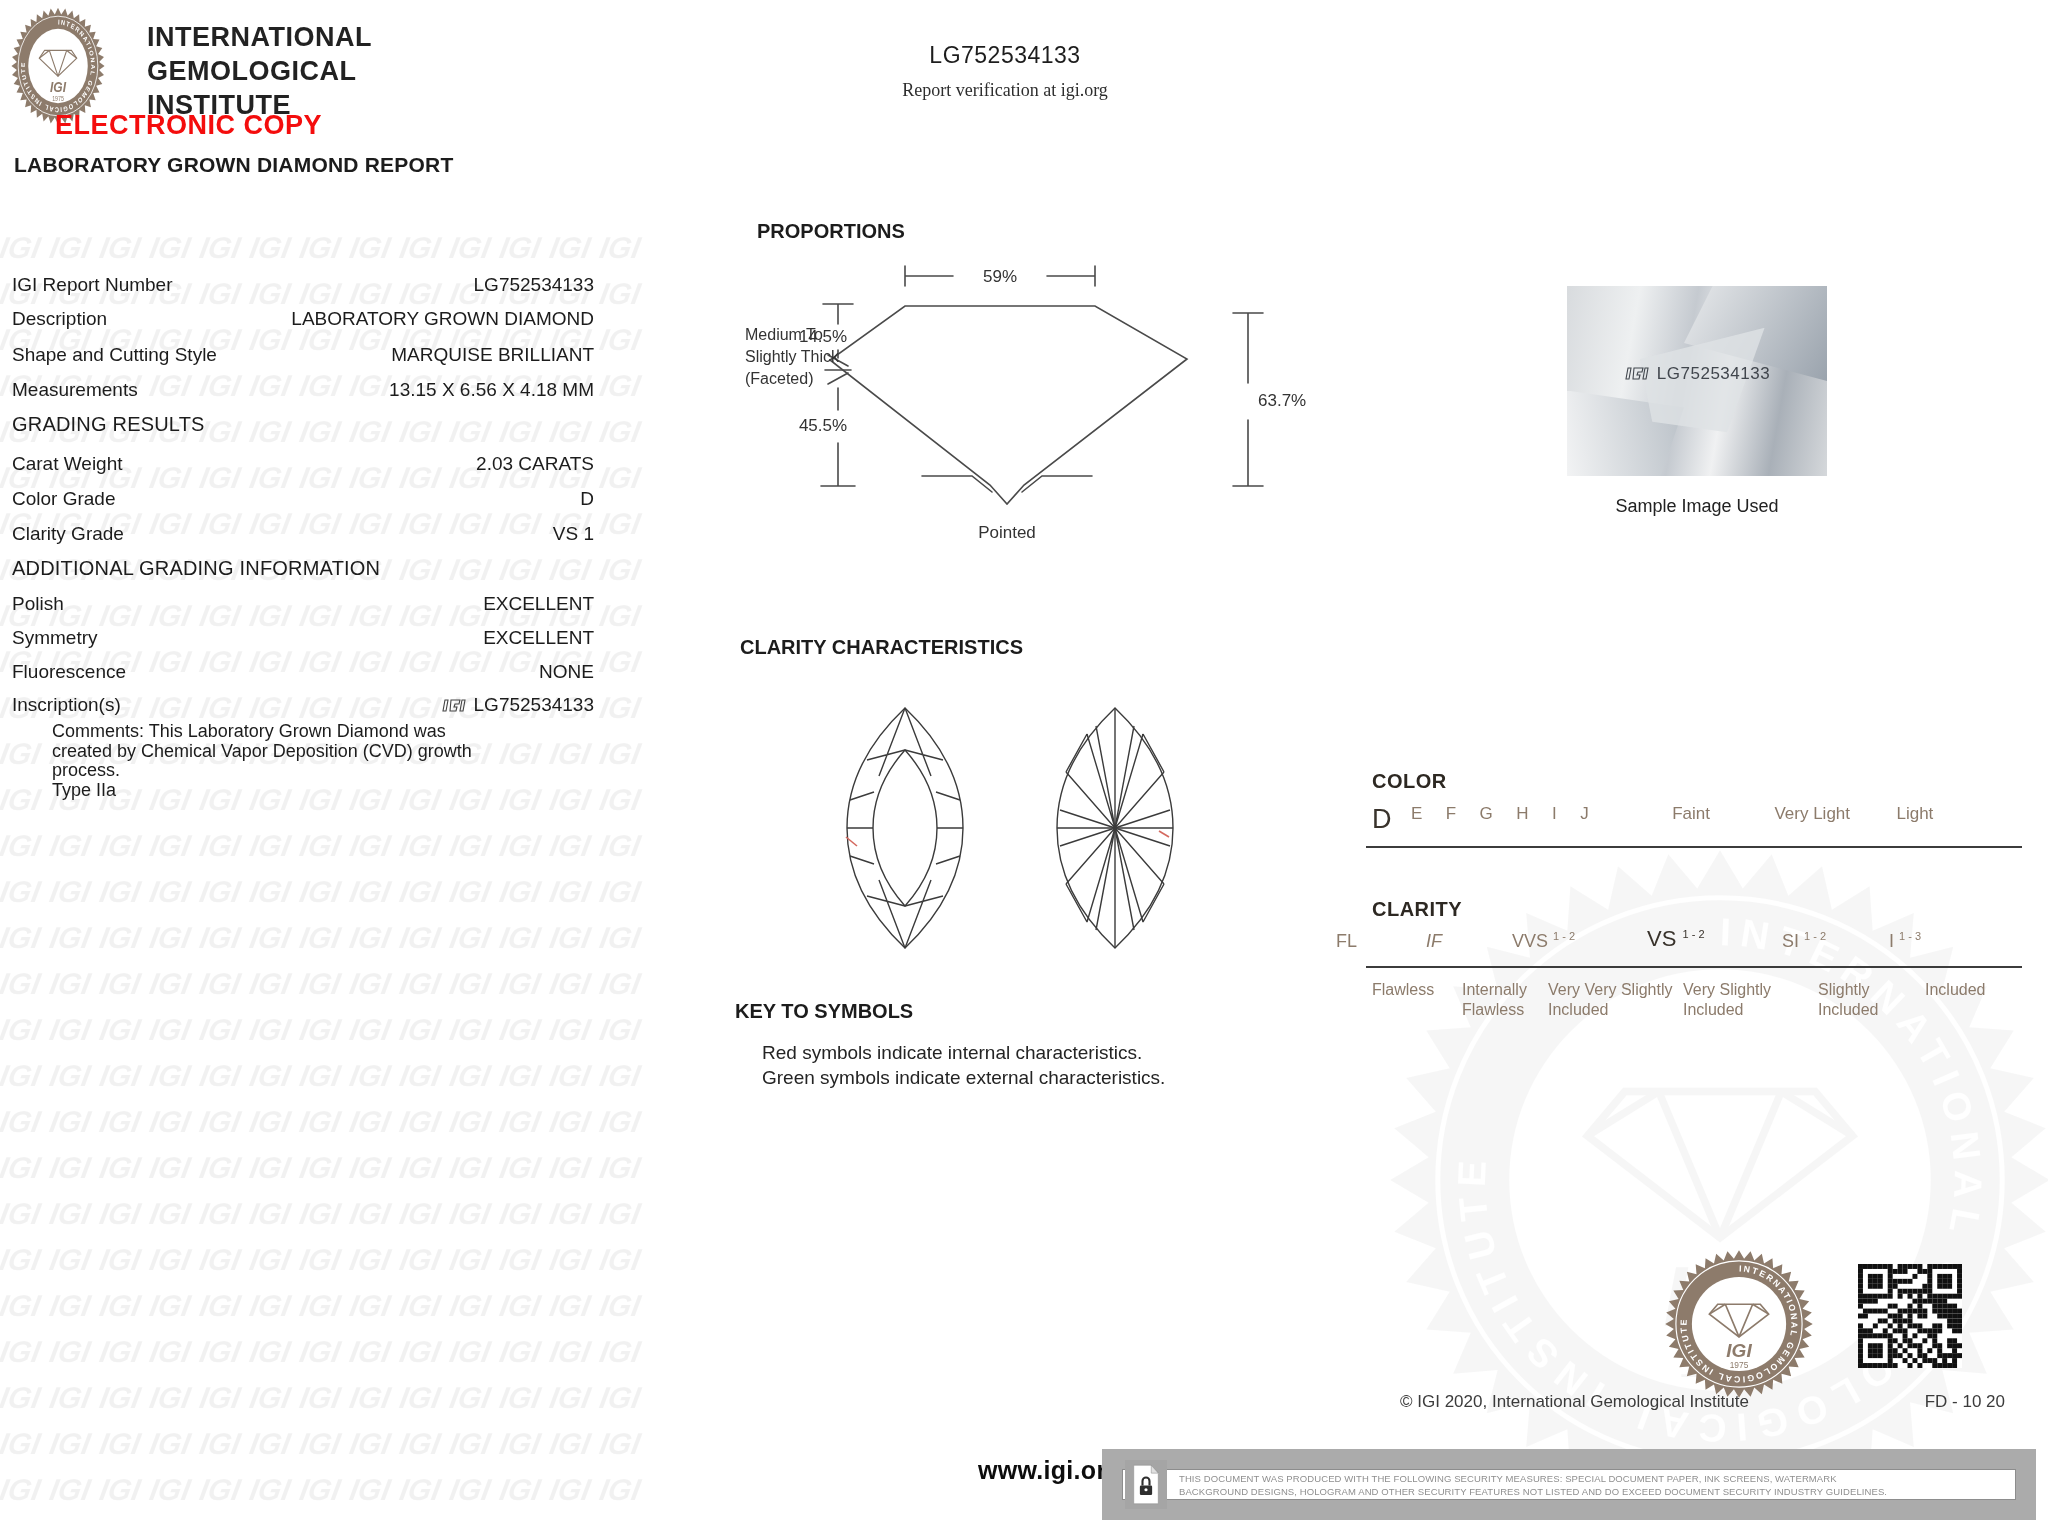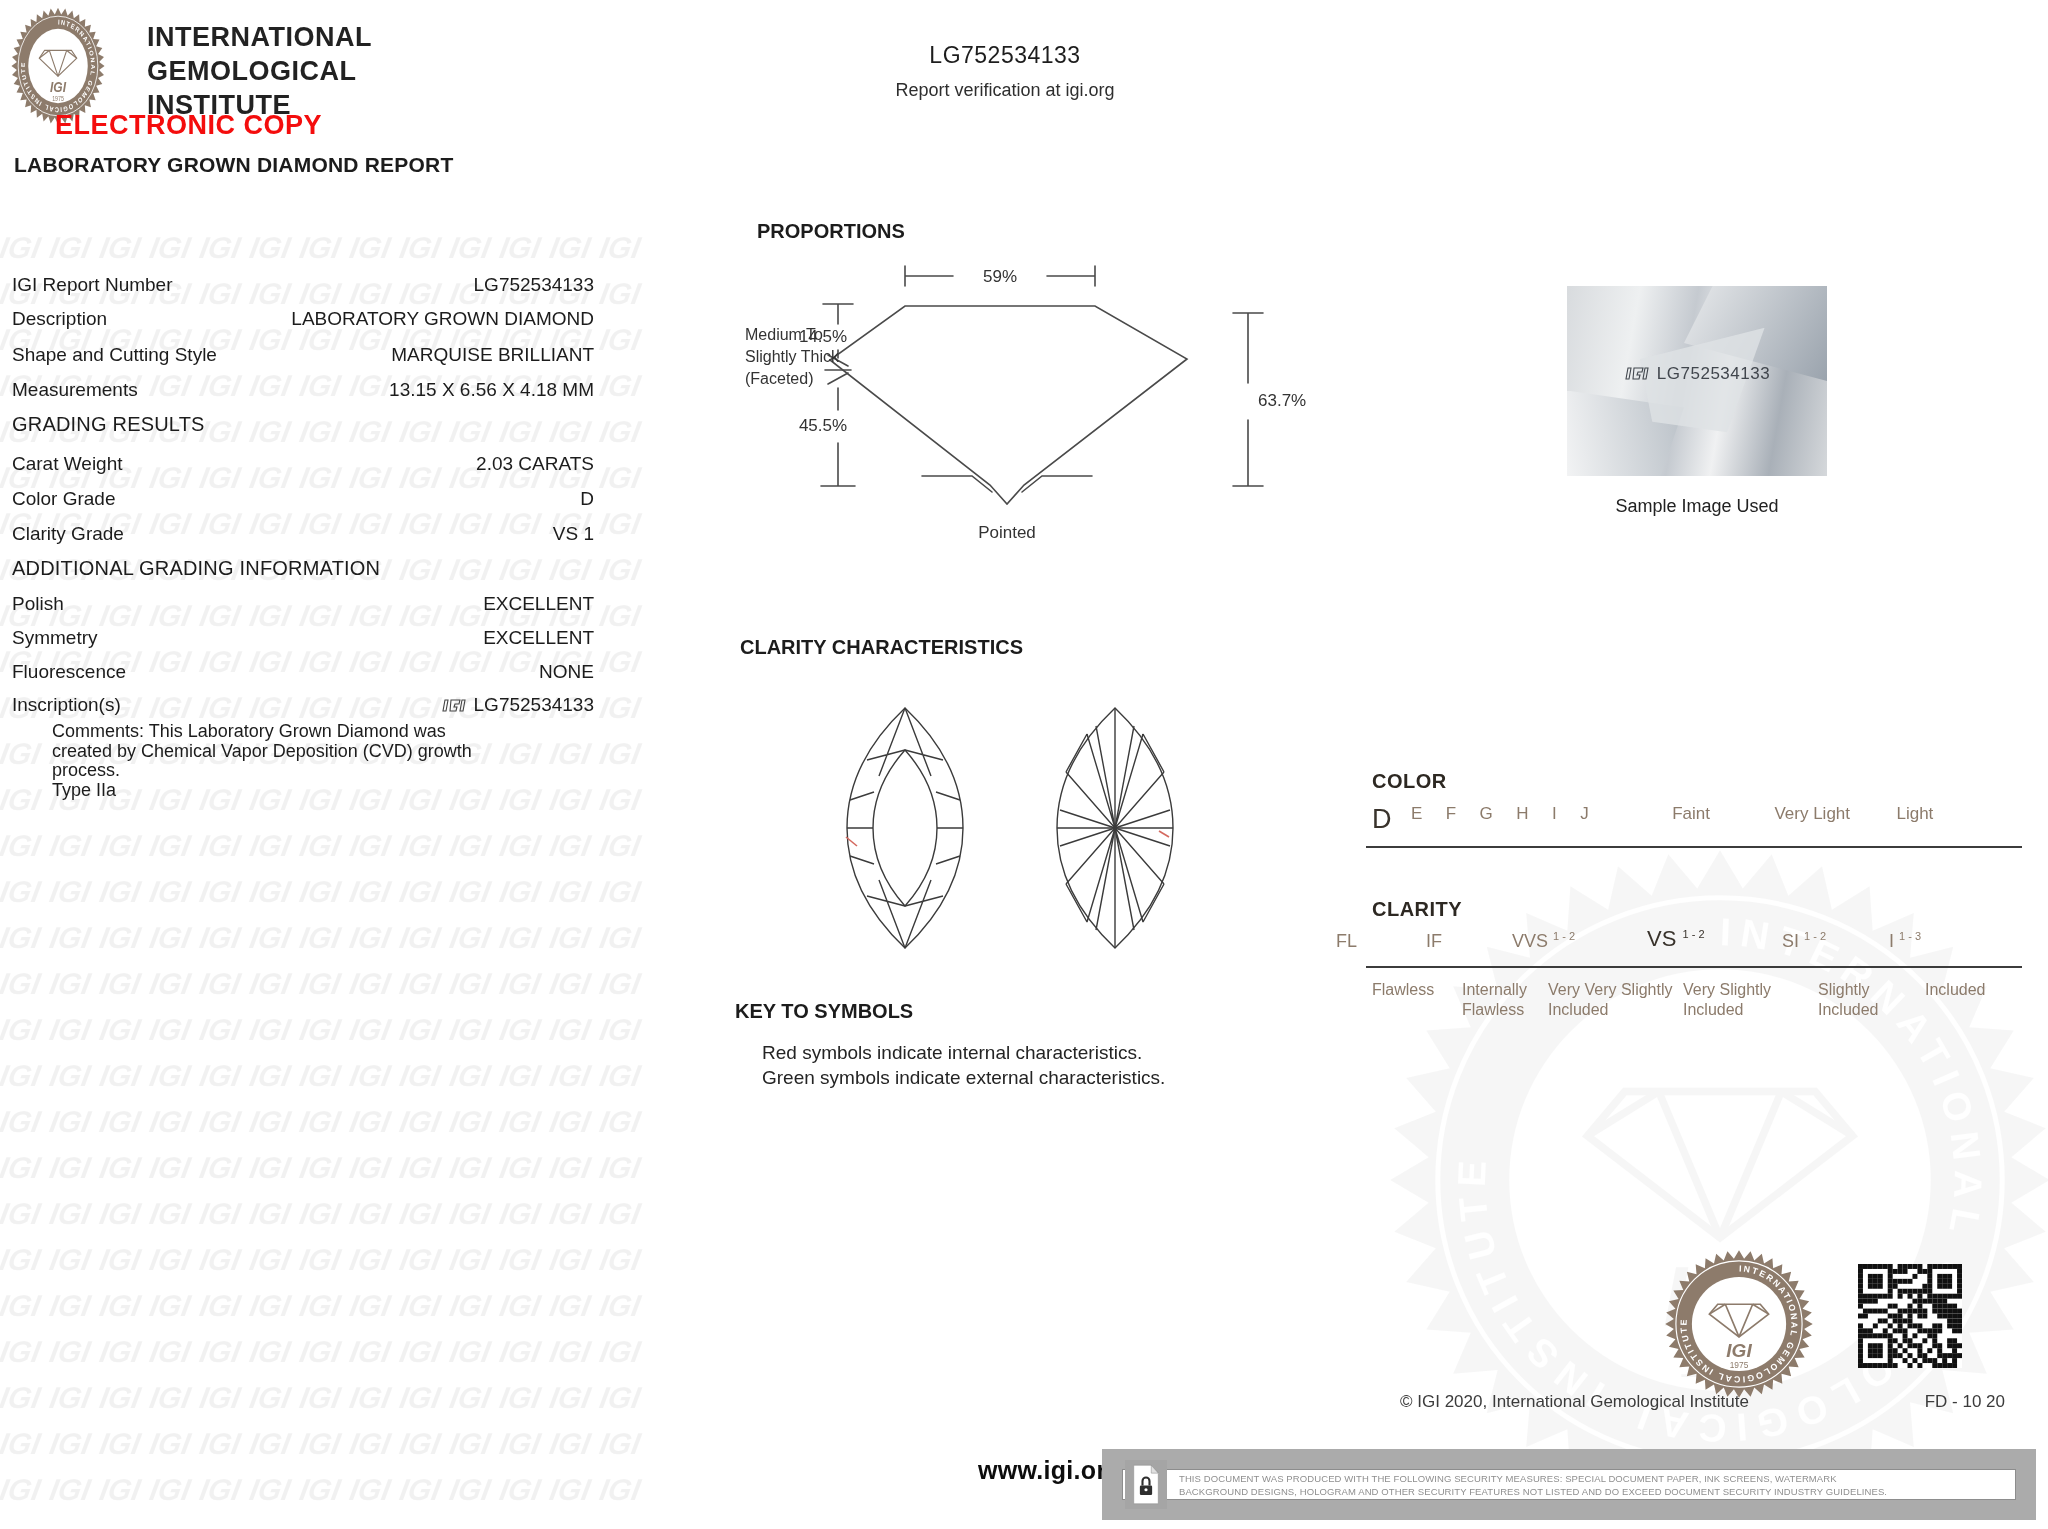--- a/index.html
+++ b/index.html
@@ -15,21 +15,21 @@
   #big-seal-watermark{position:absolute;left:1380px;top:840px;width:680px;height:680px;
         opacity:.055;z-index:0;}
   
   #logo-seal{left:10px;top:6px;width:96px;height:120px;}
   #org-name{left:147px;top:20px;font-size:27px;font-weight:bold;line-height:34px;
         letter-spacing:.5px;color:#222;}
   #electronic-copy{left:55px;top:110px;font-size:27px;font-weight:bold;color:#f40d0d;
         letter-spacing:.5px;}
   #top-center{left:700px;top:42px;width:610px;text-align:center;}
   #report-number-top{font-size:23px;color:#1d1d1d;letter-spacing:.5px;}
-  #verification-text{font-size:18px;color:#2e2e2e;margin-top:11px;}
+  #verification-text{font-size:18px;color:#2e2e2e;margin-top:11px;font-family:Liberation Serif, serif;}
   #report-title{left:14px;top:153px;font-size:21px;font-weight:bold;letter-spacing:.2px;}
   
   #left-col{left:12px;top:230px;width:582px;height:610px;}
   .lrow{position:absolute;left:0;width:582px;display:flex;justify-content:space-between;
         font-size:19px;}
   .lrow .lab{white-space:nowrap;}
   .lrow .val{white-space:nowrap;text-align:right;}
   .lhead{position:absolute;left:0;font-size:20px;font-weight:normal;letter-spacing:.2px;}
   .insc{display:flex;align-items:center;gap:7px;}
   #comments-block{position:absolute;left:0;top:492px;width:455px;font-size:18px;
@@ -67,21 +67,21 @@
   .cg.sel{font-size:27px;color:#39332c;margin-right:15px;}
   .cr{display:inline-block;font-size:17px;color:#8c7b6b;vertical-align:top;}
   .cr0{margin-left:60px;} .cr1{margin-left:60px;} .cr2{margin-left:42px;}
   #color-line{left:1366px;top:846px;width:656px;border-top:2px solid #3c3c3c;height:0;}
   #clarity-heading{left:1372px;top:898px;font-size:20px;font-weight:bold;color:#2d2822;
         letter-spacing:.5px;}
   #clarity-codes{left:1336px;top:928px;width:670px;height:40px;}
   .cc{position:absolute;top:2px;font-size:18px;color:#8c7b6b;white-space:nowrap;}
   .cc sup{font-size:11px;}
   .cc.sel{font-size:22px;color:#39332c;top:-2px;}
-  .c0{left:0;} .c1{left:90px;} .c2{left:176px;} .c3{left:311px;} .c4{left:446px;} .c5{left:553px;}
+  .c0{left:0;} .c1{left:90px;font-style:italic;} .c2{left:176px;} .c3{left:311px;} .c4{left:446px;} .c5{left:553px;}
   #clarity-line{left:1366px;top:966px;width:656px;border-top:2px solid #3c3c3c;height:0;}
   #clarity-descs{left:1372px;top:980px;width:670px;height:60px;}
   .cd{position:absolute;top:0;font-size:16px;line-height:20px;color:#8c7b6b;}
   .d0{left:0;width:80px;} .d1{left:90px;width:86px;} .d2{left:176px;width:128px;}
   .d3{left:311px;width:128px;} .d4{left:446px;width:78px;} .d5{left:553px;width:90px;}
   
   #seal-bottom{left:1663px;top:1248px;width:152px;height:152px;}
   #qr-code{left:1858px;top:1264px;width:104px;height:104px;background:#fff;}
   #copyright{left:1400px;top:1392px;font-size:17px;color:#3b3b3b;}
   #form-code{left:1880px;top:1392px;width:125px;text-align:right;font-size:17px;color:#3b3b3b;}

